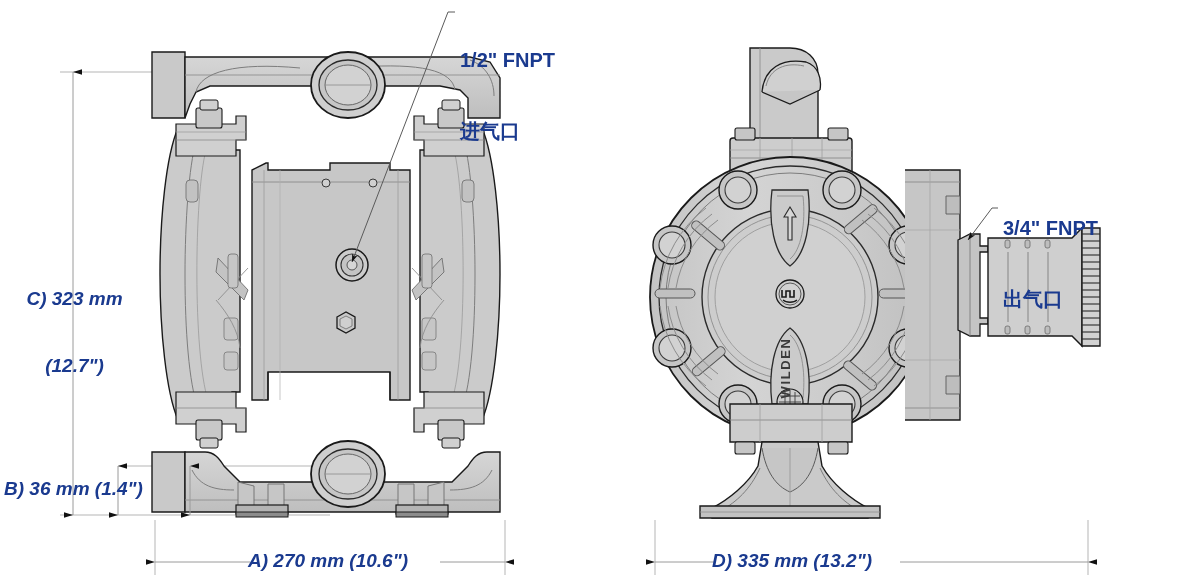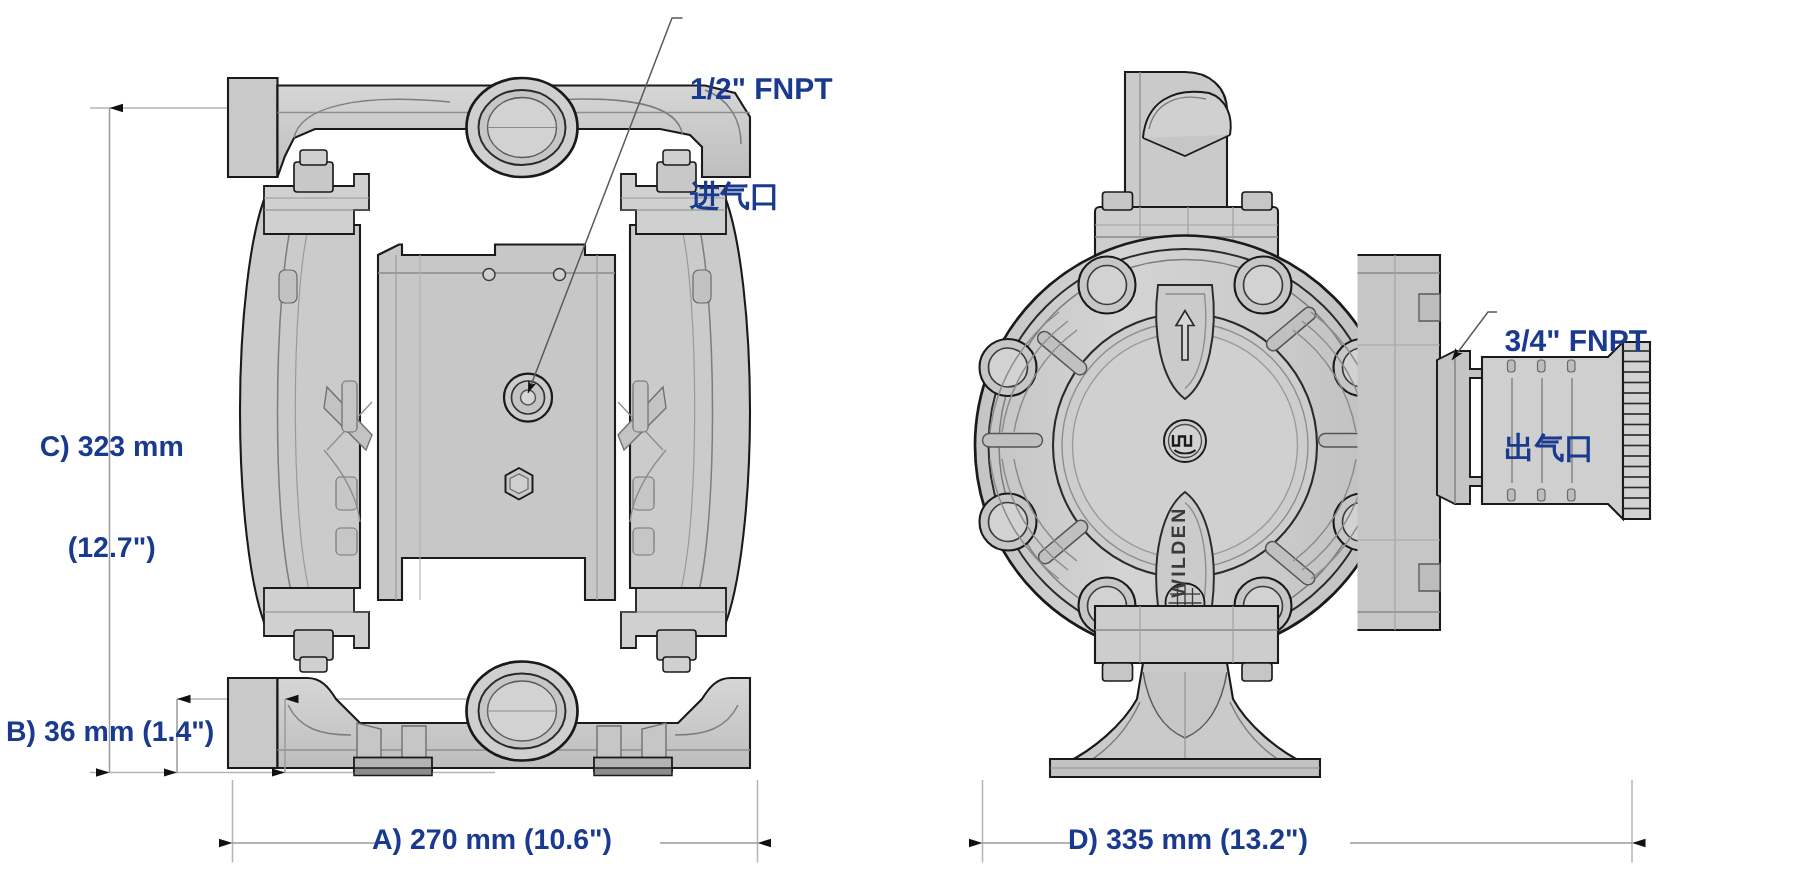--- a/index.html
+++ b/index.html
@@ -1,21 +1,21 @@
 <!DOCTYPE html>
 <html><head>
 <meta charset="utf-8">
 <style>
   html,body{margin:0;padding:0;background:#ffffff;}
   body{width:1200px;height:583px;position:relative;overflow:hidden;
        font-family:"Liberation Sans","DejaVu Sans",sans-serif;}
   #stage{position:absolute;left:0;top:0;width:1200px;height:583px;}
   .lbl{position:absolute;color:#1a3a8f;font-weight:bold;white-space:pre;line-height:1.18;}
   .lbl.c2{font-size:20px;}
-  .lbl.c1{font-size:19px;}
+  .lbl.c1{font-size:19px;font-style:italic;}
   .ctr{text-align:center;}
   svg{display:block;}
 </style>
 </head>
 <body>
 
 <div id="stage">
 
 <svg width="1200" height="583" viewBox="0 0 1200 583">
   <defs>

